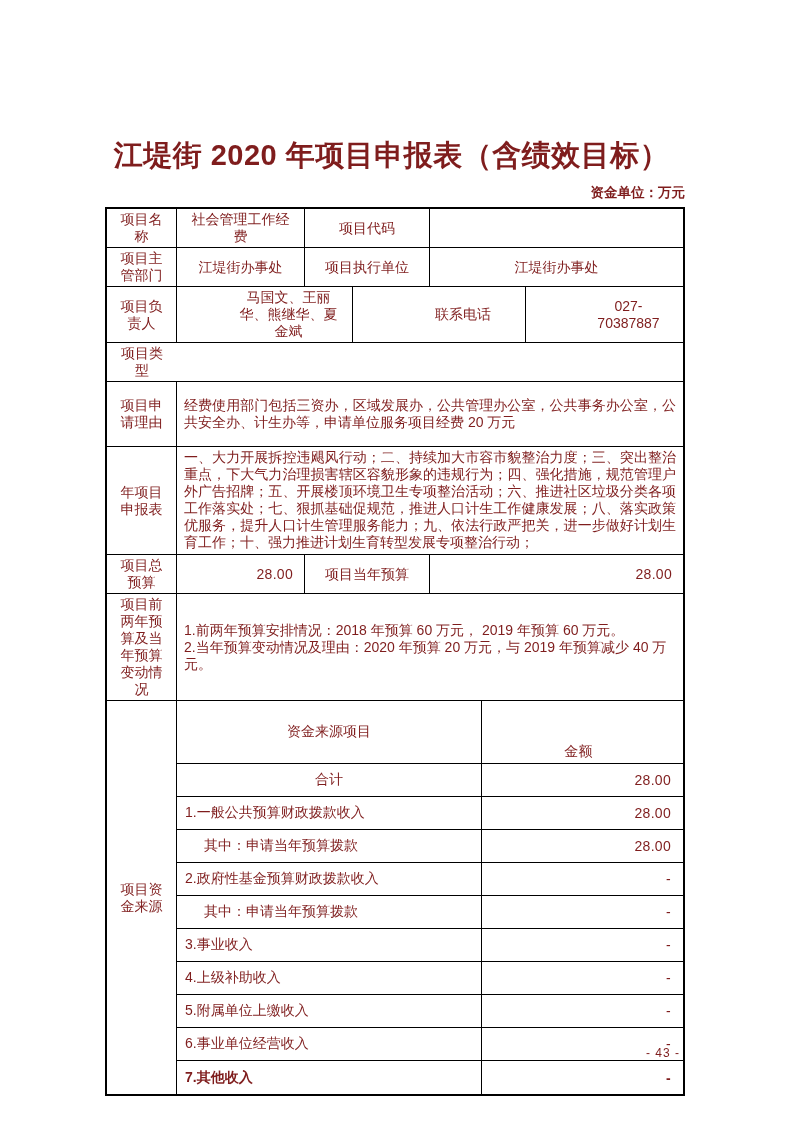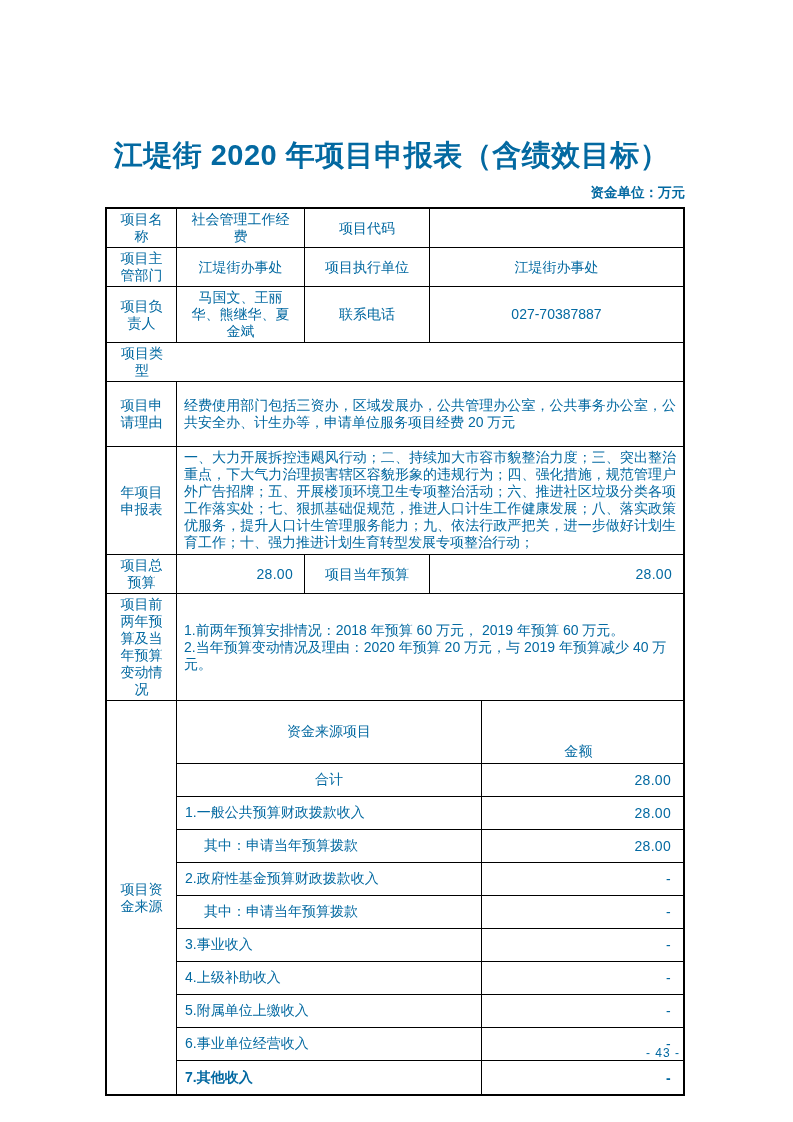--- a/index.html
+++ b/index.html
@@ -3,21 +3,21 @@
 <meta charset="utf-8">
 <style>
   * { margin: 0; padding: 0; box-sizing: border-box; }
   html, body { background: #ffffff; }
   .page {
     position: relative;
     width: 793px;
     height: 1122px;
     margin: 0 auto;
     background: #ffffff;
-    color: #0369a1;
+    color: #7f1d1d;
     font-family: "Liberation Sans", "DejaVu Sans", sans-serif;
     overflow: hidden;
   }
   .doc-title {
     position: absolute;
     top: 136px;
     left: 0;
     right: 10px;
     text-align: center;
     font-size: 29px;
@@ -52,21 +52,21 @@
     padding: 2px 12px;
     line-height: 17px;
   }
   .td:last-child { border-right: 0; }
   .w-label { width: 70px; flex: none; }
   .w-b { width: 128px; flex: none; }
   .w-c { width: 125px; flex: none; }
   .w-d { flex: 1; }
   .h-r1 { min-height: 30px; }
   .h-r2 { min-height: 35px; }
-  .h-r3 { min-height: 35px; }
+  .h-r3 { min-height: 35px; gap: 48px; }
   .h-r4 { min-height: 28px; }
   .h-r5 { min-height: 65px; }
   .h-r6 { min-height: 108px; }
   .h-r7 { min-height: 38px; }
   .h-r8 { min-height: 72px; }
   .cell-left { justify-content: flex-start; text-align: left; }
   .cell-right { justify-content: flex-end; text-align: right; }
   .cell-top { align-items: flex-start; }
   .pad-text { padding: 2px 7px; }
   .justify { text-align: justify; }

